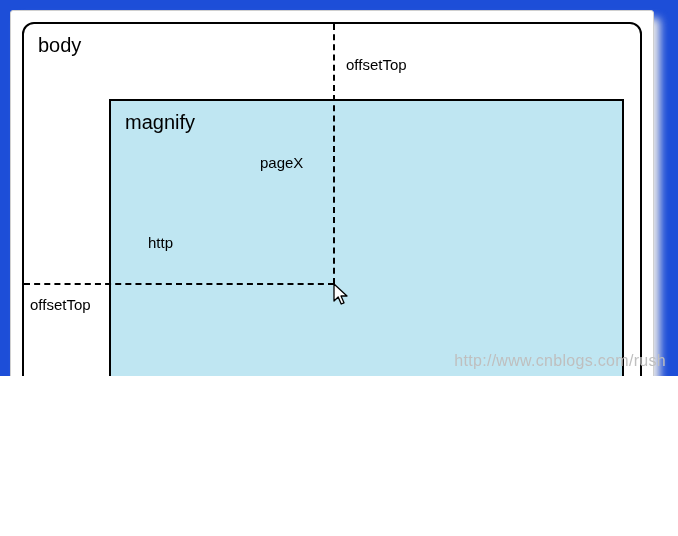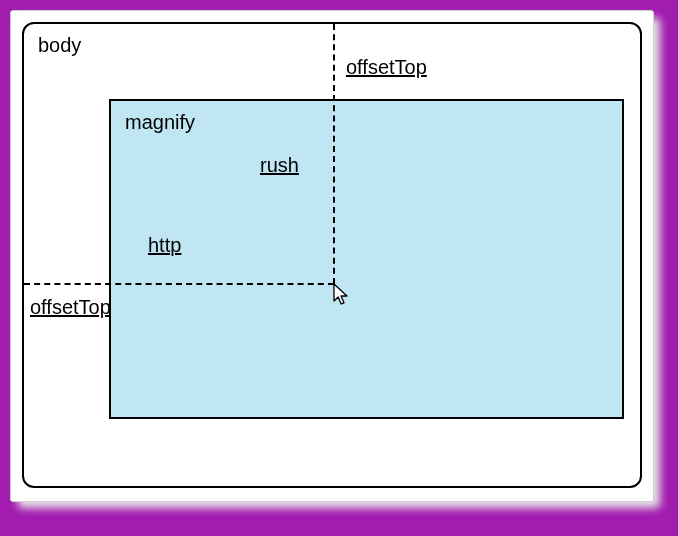--- a/index.html
+++ b/index.html
@@ -4,22 +4,22 @@
 <style>
   html, body {
     margin: 0;
     padding: 0;
     background: #ffffff;
     font-family: Arial, Helvetica, sans-serif;
   }
   .stage {
     position: relative;
     width: 678px;
-    height: 536px;
-    background: #a21caf;
+    height: 376px;
+    background: #1d4ed8;
   }
   
   .shadow {
     position: absolute;
     left: 18px;
     top: 18px;
     width: 642px;
     height: 490px;
     background: #e8e8e8;
     border-radius: 4px;
@@ -69,23 +69,22 @@
   .dash-v {
     position: absolute;
     border-left: 2px dashed #000000;
   }
   .dash-h {
     position: absolute;
     border-top: 2px dashed #000000;
   }
   .lbl {
     position: absolute;
-    font-size: 20px;
+    font-size: 15px;
     color: #000000;
-    text-decoration: underline;
   }
   .cursor-icon svg { display: block; }
   .watermark {
     position: absolute;
     right: 12px;
     bottom: 6px;
     font-size: 16px;
     color: #bfbfbf;
     letter-spacing: 0.3px;
   }
@@ -105,24 +104,25 @@
     </div>
 
     <div class="dash-v" style="left:309px; top:0; height:260px;"></div>
 
     <div class="dash-h" style="left:0; top:259px; width:310px;"></div>
 
     <span class="lbl" style="left:322px; top:32px;">offsetTop</span>
 
     <span class="lbl" style="left:6px; top:272px;">offsetTop</span>
 
-    <span class="lbl" style="left:236px; top:130px;">rush</span>
+    <span class="lbl" style="left:236px; top:130px;">pageX</span>
 
     <span class="lbl" style="left:124px; top:210px;">http</span>
 
     <span class="cursor-icon" style="position:absolute; left:308px; top:258px;">
       <svg width="20" height="24" viewBox="0 0 20 24">
         <path d="M2 2 L2 19 L6.2 15 L9.2 22 L12 20.8 L9 14 L15 14 Z" fill="#ffffff" stroke="#000000" stroke-width="1.3" stroke-linejoin="round"></path>
       </svg>
     </span>
   </div>
 
+  <span class="watermark">http://www.cnblogs.com/rush</span>
 </div>
 
 </body></html>

